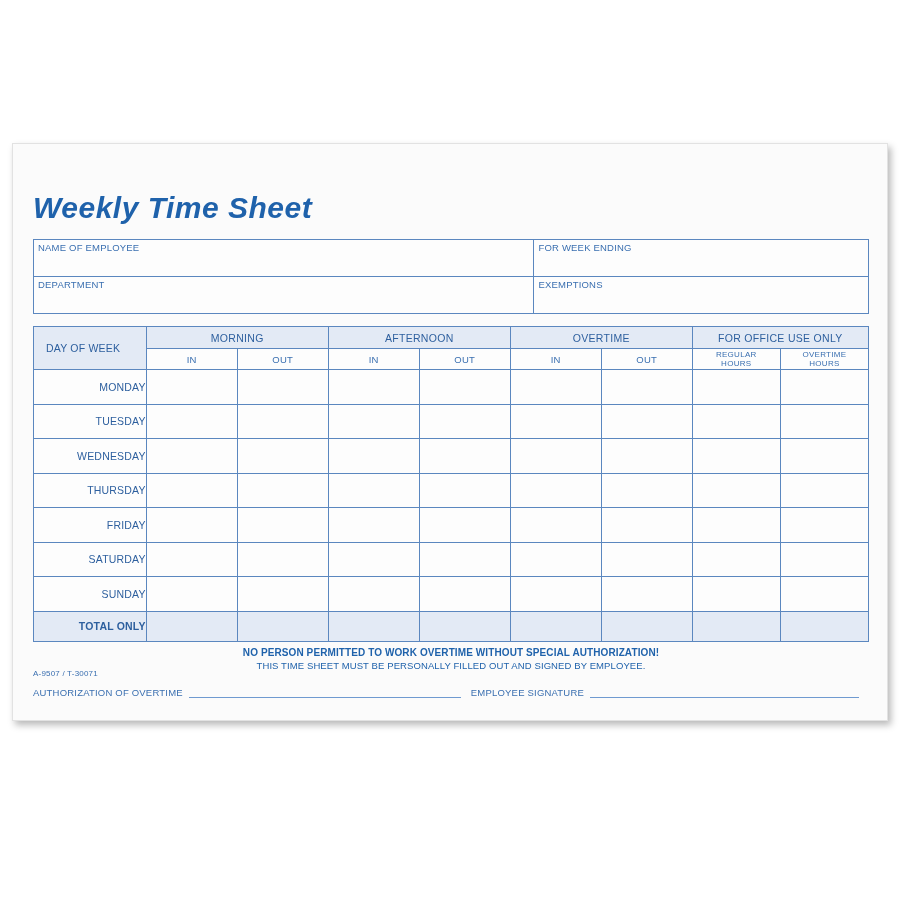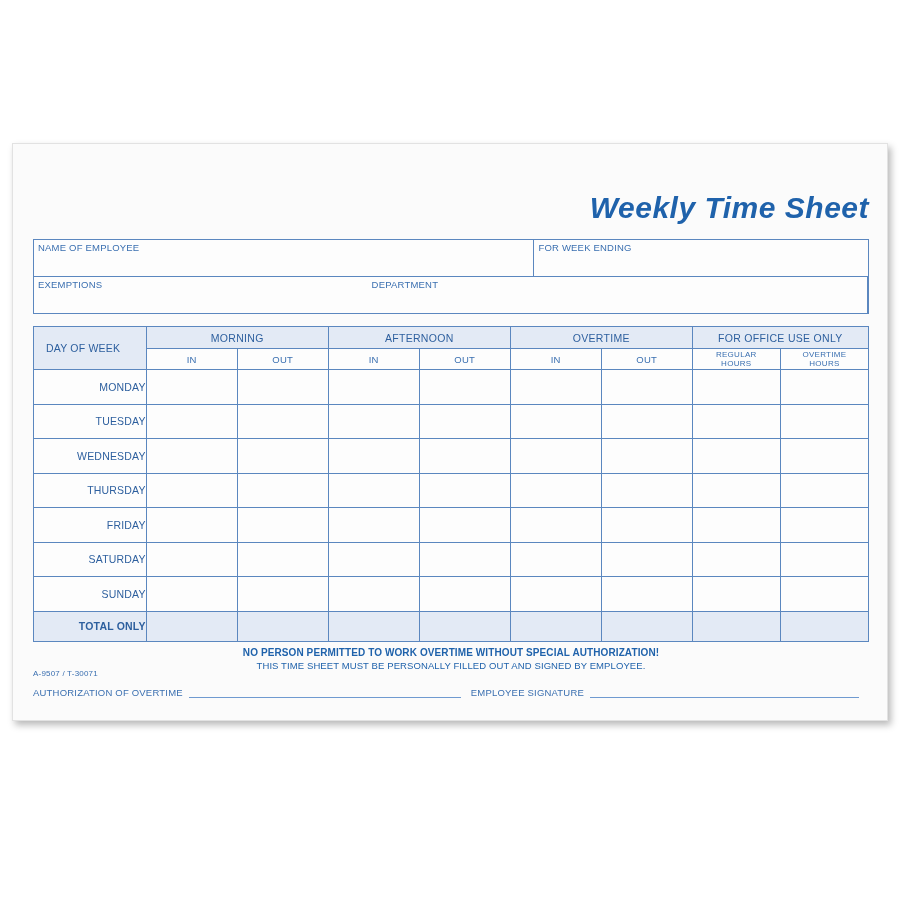--- a/index.html
+++ b/index.html
@@ -34,21 +34,21 @@
 
   #inner {
     position: absolute;
     left: 20px;
     top: 14px;
     right: 18px;
     bottom: 14px;
   }
 
   .title {
-    text-align: right;
+    text-align: left;
     color: #1f62ab;
     font-size: 30px;
     font-weight: bold;
     font-style: italic;
     letter-spacing: 0.5px;
     margin-top: 33px;
     margin-bottom: 14px;
     font-family: "Liberation Sans", sans-serif;
   }
 
@@ -216,25 +216,25 @@
       <div class="idblock">
         <div class="idrow">
           <div class="idcell">
             <div class="idlabel">NAME OF EMPLOYEE</div>
           </div>
           <div class="idcell right">
             <div class="idlabel">FOR WEEK ENDING</div>
           </div>
         </div>
         <div class="idrow">
+          <div class="idcell">
+            <div class="idlabel">DEPARTMENT</div>
+          </div>
           <div class="idcell right">
             <div class="idlabel">EXEMPTIONS</div>
-          </div>
-          <div class="idcell">
-            <div class="idlabel">DEPARTMENT</div>
           </div>
         </div>
       </div>
 
       <table class="grid">
         <colgroup>
           <col style="width:13.5%">
           <col style="width:10.9%">
             <col style="width:10.9%">
           <col style="width:10.9%">

